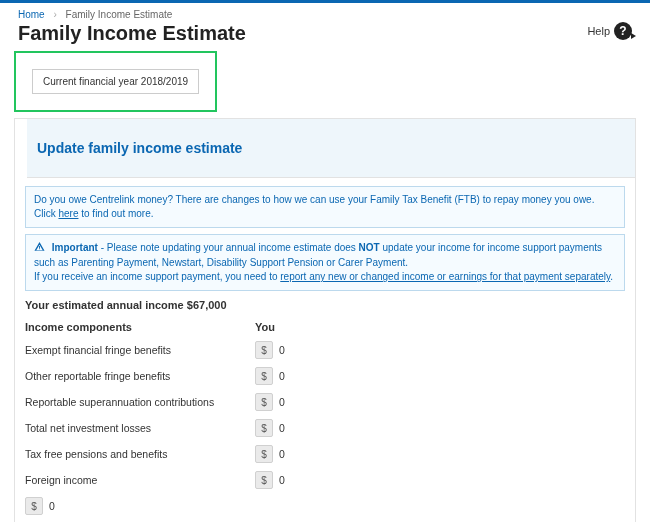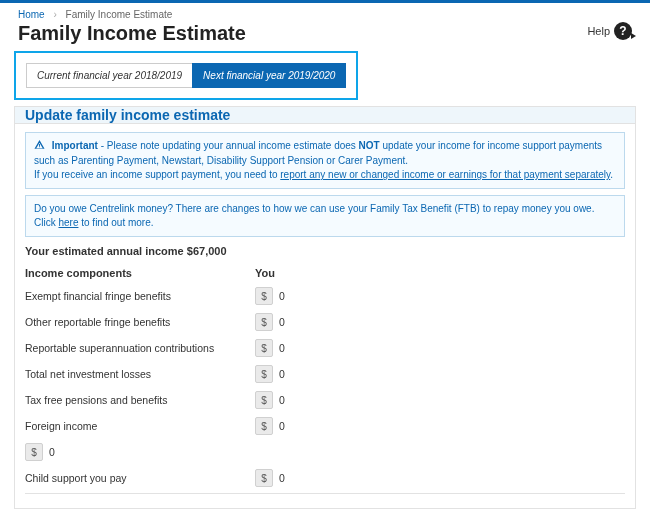--- a/index.html
+++ b/index.html
@@ -7,26 +7,26 @@
   .topbar { height: 3px; background: #0b67b2; }
   .breadcrumb { padding: 6px 18px 2px 18px; font-size: 10px; color: #666; }
   .breadcrumb a { color: #0b67b2; text-decoration: none; }
   .breadcrumb .sep { margin: 0 6px; color: #aaa; }
   .header-row { display: flex; justify-content: space-between; align-items: flex-start; padding: 0 18px 6px 18px; }
   h1 { font-size: 20px; font-weight: bold; color: #222; }
   .help { display: flex; align-items: center; gap: 4px; font-size: 11px; color: #333; cursor: pointer; }
   .help-icon { width: 18px; height: 18px; border-radius: 50%; background: #222; color: #fff; display: flex; align-items: center; justify-content: center; font-weight: bold; font-size: 12px; position: relative; }
   .help-icon::after { content: ""; position: absolute; right: -4px; bottom: 1px; width: 0; height: 0; border-left: 5px solid #222; border-top: 3px solid transparent; border-bottom: 3px solid transparent; }
   .tabs-wrap { margin: 0 14px 6px 14px; }
-  .tabs-highlight { border: 2px solid #0ea5e9; display: inline-flex; padding: 10px; font-style: italic; }
+  .tabs-highlight { border: 2px solid #22c55e; display: inline-flex; padding: 16px; }
   .tab { font-size: 10px; padding: 6px 10px; border: 1px solid #ccc; background: #fff; color: #333; cursor: pointer; }
   .tab + .tab { margin-left: -1px; }
   .tab.active { background: #0b67b2; color: #fff; border-color: #0b67b2; }
   .panel { margin: 0 14px; border: 1px solid #e2e2e2; }
-  .panel-header { background: #eef6fb; padding: 0 10px; color: #0b67b2; font-size: 14px; font-weight: bold; border-bottom: 1px solid #e2e2e2; }
+  .panel-header { background: #eef6fb; padding: 21px 10px; color: #0b67b2; font-size: 14px; font-weight: bold; border-bottom: 1px solid #e2e2e2; margin-left: 12px; }
   .panel-body { padding: 8px 10px 4px 10px; }
   .notice { border: 1px solid #bcd9ed; background: #f5fbff; padding: 6px 8px; margin-bottom: 6px; font-size: 10px; color: #0b67b2; line-height: 1.4; }
   .notice .warn-icon { display:inline-block; vertical-align: middle; margin-right: 4px;}
   .notice a { color: #0b67b2; text-decoration: underline; }
   .notice strong.kw { font-weight: bold; }
   .est-line { font-size: 11px; font-weight: bold; margin: 8px 0 6px 0; }
   .table-head { display: flex; font-weight: bold; font-size: 11px; padding: 4px 0; }
   .col-label { flex: 0 0 230px; }
   .col-val { flex: 0 0 120px; }
   .row { display: flex; align-items: center; padding: 4px 0; font-size: 10.5px; }
@@ -49,40 +49,39 @@
   <h1>Family Income Estimate</h1>
   <div class="help">
     <span>Help</span>
     <span class="help-icon">?</span>
   </div>
 </div>
 
 <div class="tabs-wrap">
   <div class="tabs-highlight">
     <div class="tab">Current financial year 2018/2019</div>
-    <div class="tab active">Next financial year 2019/2020</div>
   </div>
 </div>
 
 <div class="panel">
   <div class="panel-header">Update family income estimate</div>
   <div class="panel-body">
+
+    <div class="notice">
+      <span>Do you owe Centrelink money? There are changes to how we can use your Family Tax Benefit (FTB) to repay money you owe. Click </span><a href="#">here</a><span> to find out more.</span>
+    </div>
 
     <div class="notice">
       <span class="warn-icon">
         <svg width="11" height="11" viewBox="0 0 24 24">
             <path fill="#0b67b2" d="M12 2 1 21h22L12 2zm0 6 7 12H5l7-12zm-1 3v4h2v-4h-2zm0 5v2h2v-2h-2z"></path>
           </svg>
       </span>
       <strong class="kw">Important</strong><span> - Please note updating your annual income estimate does </span><strong class="kw">NOT</strong><span> update your income for income support payments such as Parenting Payment, Newstart, Disability Support Pension or Carer Payment.</span><br>
       <span>If you receive an income support payment, you need to </span><a href="#">report any new or changed income or earnings for that payment separately</a><span>.</span>
-    </div>
-
-    <div class="notice">
-      <span>Do you owe Centrelink money? There are changes to how we can use your Family Tax Benefit (FTB) to repay money you owe. Click </span><a href="#">here</a><span> to find out more.</span>
     </div>
 
     <div class="est-line">
       <span>Your estimated annual income </span><span>$67,000</span>
     </div>
 
     <div class="table-head">
       <div class="col-label">Income components</div>
       <div class="col-val">You</div>
     </div>

